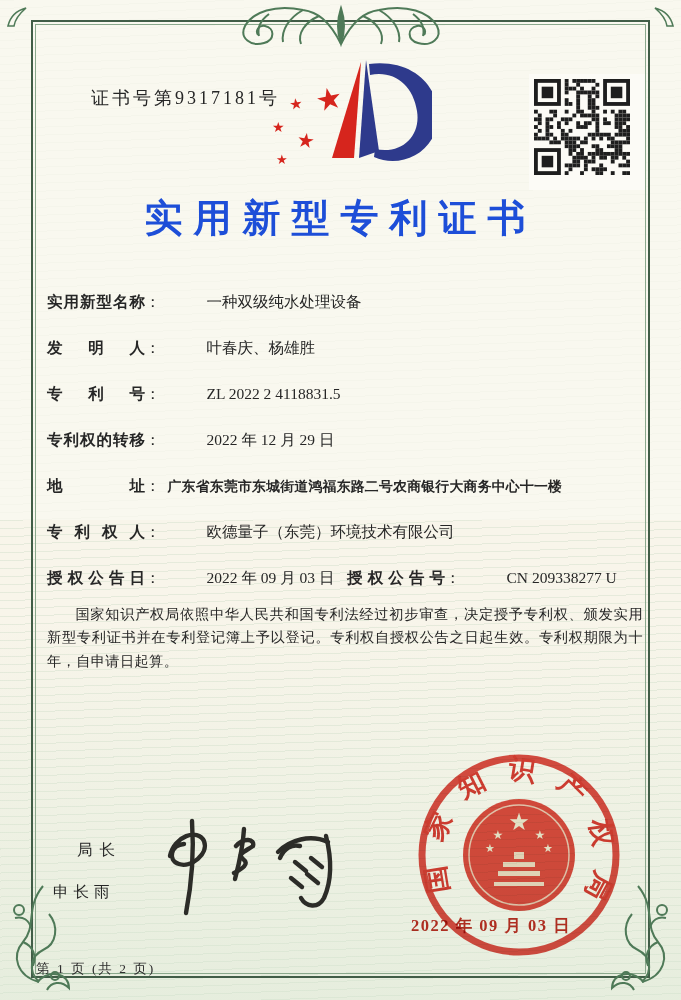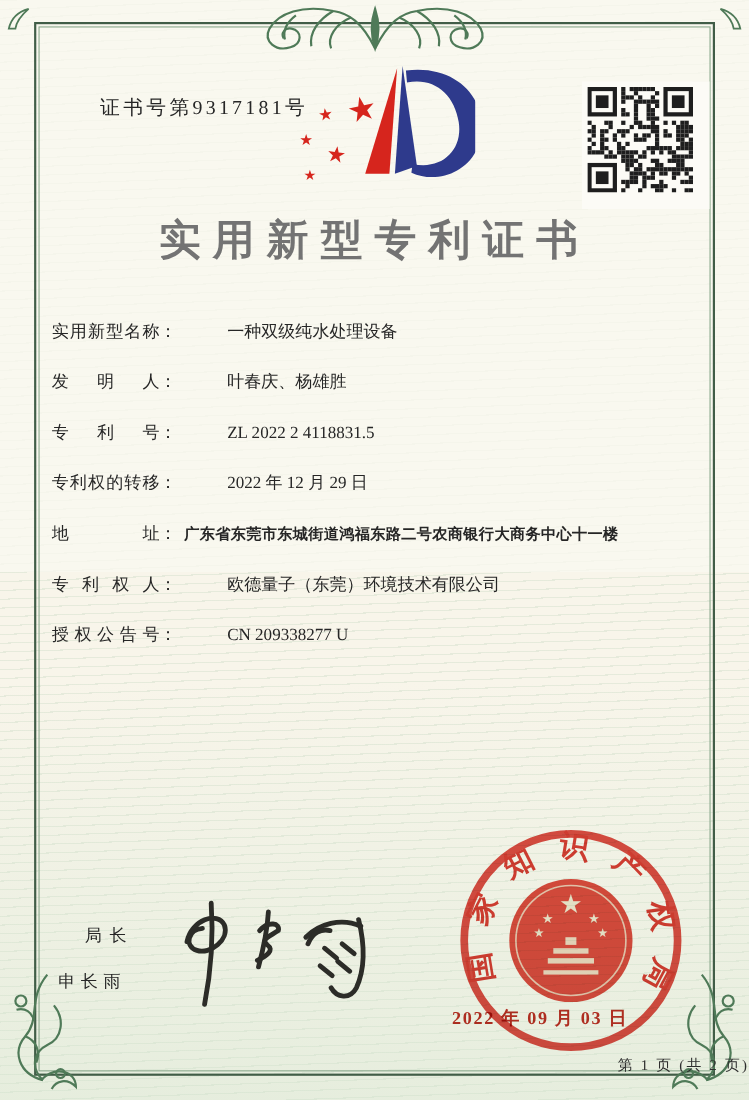--- a/index.html
+++ b/index.html
@@ -7,38 +7,38 @@
         overflow:hidden;font-family:"Liberation Serif","DejaVu Serif",serif;color:#262626;}
   .waves{position:absolute;inset:0;pointer-events:none;
          background:repeating-linear-gradient(178deg,rgba(118,168,128,0.14) 0px,rgba(118,168,128,0.14) 1px,transparent 1px,transparent 8px);}
   .waves-top{position:absolute;left:0;right:0;top:0;height:52%;background:rgba(250,248,240,0.75);pointer-events:none;}
   .tint-bottom{position:absolute;left:0;right:0;top:62%;bottom:0;background:linear-gradient(to bottom,rgba(213,231,211,0.0),rgba(208,228,206,0.45));pointer-events:none;}
   .frame{position:absolute;left:31px;right:31px;top:20px;bottom:22px;border:2.5px solid #415d47;pointer-events:none;}
   .frame::after{content:"";position:absolute;inset:2px;border:1px solid #8aa88c;}
   .cert-no{position:absolute;left:47px;top:86px;font-size:18px;letter-spacing:3px;margin-left:44px;}
   .logo{position:absolute;left:262px;top:54px;width:170px;height:124px;}
   .qr{position:absolute;right:36px;top:74px;width:106px;height:106px;background:#fcfbf6;padding:5px;}
-  .title{position:absolute;left:0;right:0;top:193px;text-align:center;font-size:38px;font-weight:700;letter-spacing:11px;color:#737373;}
+  .title{position:absolute;left:0;right:0;top:193px;text-align:center;font-size:38px;font-weight:700;letter-spacing:11px;color:#1d4ed8;}
   .fields{position:absolute;left:47px;right:36px;top:291px;font-size:15.5px;}
   .row{height:46px;line-height:22px;white-space:nowrap;}
-  .lab{display:inline-block;width:98px;text-align:justify;text-align-last:justify;vertical-align:top;}
+  .lab{display:inline-block;width:98px;text-align:justify;text-align-last:justify;vertical-align:top;font-weight:bold;}
   .val{padding-left:7px;margin-left:39px;}
   .val-strong{padding-left:7px;font-weight:700;font-size:13.8px;letter-spacing:0.3px;}
   .grant-row{display:flex;height:46px;line-height:22px;white-space:nowrap;}
   .grant-cell-l{width:300px;}
   .paras{position:absolute;left:47px;right:38px;top:603px;font-size:14.2px;line-height:1.64;
          text-align:justify;letter-spacing:0.4px;}
   .paras p{margin:0 0 2px 0;text-indent:2em;}
   .signer-title{position:absolute;left:57px;top:840px;font-size:15.5px;letter-spacing:7px;margin-left:20px;}
   .signer-name{position:absolute;left:53px;top:882px;font-size:15.5px;letter-spacing:5px;text-align:center;}
   .signature{position:absolute;left:138px;top:816px;width:232px;height:102px;}
   .seal{position:absolute;left:402px;top:752px;width:236px;height:212px;mix-blend-mode:multiply;opacity:.95;}
   .seal-date{position:absolute;left:411px;top:915px;font-size:16.5px;font-weight:700;letter-spacing:1.5px;
              color:#bf3125;mix-blend-mode:multiply;z-index:4;}
-  .footer{position:absolute;left:0;right:0;bottom:22px;text-align:right;font-size:13.5px;letter-spacing:2px;color:#2e2e2e;}
+  .footer{position:absolute;left:0;right:0;bottom:22px;text-align:left;font-size:13.5px;letter-spacing:2px;color:#2e2e2e;padding-left:36px;}
   .flourish{position:absolute;left:50%;top:2px;transform:translateX(-50%);}
   .orn-bl{position:absolute;left:3px;bottom:6px;}
   .orn-br{position:absolute;right:3px;bottom:6px;transform:scaleX(-1);}
   .orn-tl{position:absolute;left:5px;top:5px;}
   .orn-tr{position:absolute;right:5px;top:5px;transform:scaleX(-1);}
   svg{display:block;}
 </style>
 </head>
 <body>
 
@@ -345,27 +345,31 @@
     <div class="row">
       <span class="lab">专利权的转移</span><span>：</span><span class="val">2022 年 12 月 29 日</span>
     </div>
     <div class="row">
       <span class="lab">地址</span><span>：</span><span class="val-strong">广东省东莞市东城街道鸿福东路二号农商银行大商务中心十一楼</span>
     </div>
     <div class="row">
       <span class="lab">专利权人</span><span>：</span><span class="val">欧德量子（东莞）环境技术有限公司</span>
     </div>
     <div class="grant-row">
+      <div class="grant-cell-l">
+        <span class="lab">授权公告日</span><span>：</span><span class="val">2022 年 09 月 03 日</span>
+      </div>
       <div>
         <span class="lab">授权公告号</span><span>：</span><span class="val">CN 209338277 U</span>
       </div>
     </div>
   </div>
 
   <div class="paras">
+    <p>国家知识产权局依照中华人民共和国专利法经过初步审查，决定授予专利权、颁发实用新型专利证书并在专利登记簿上予以登记。专利权自授权公告之日起生效。专利权期限为十年，自申请日起算。</p>
   </div>
 
   <div class="signer-title">局长</div>
   <div class="signer-name">申长雨</div>
 
   <div class="signature">
     <svg width="232" height="102" viewBox="0 0 232 102">
       <g stroke="#2c2c28" stroke-width="4.4" fill="none" stroke-linecap="round">
         <path d="M32,40 C36,20 60,12 66,25 C71,38 53,52 41,48 C29,44 33,29 46,28"></path>
         <path d="M54,5 C56,34 54,66 48,97"></path>

